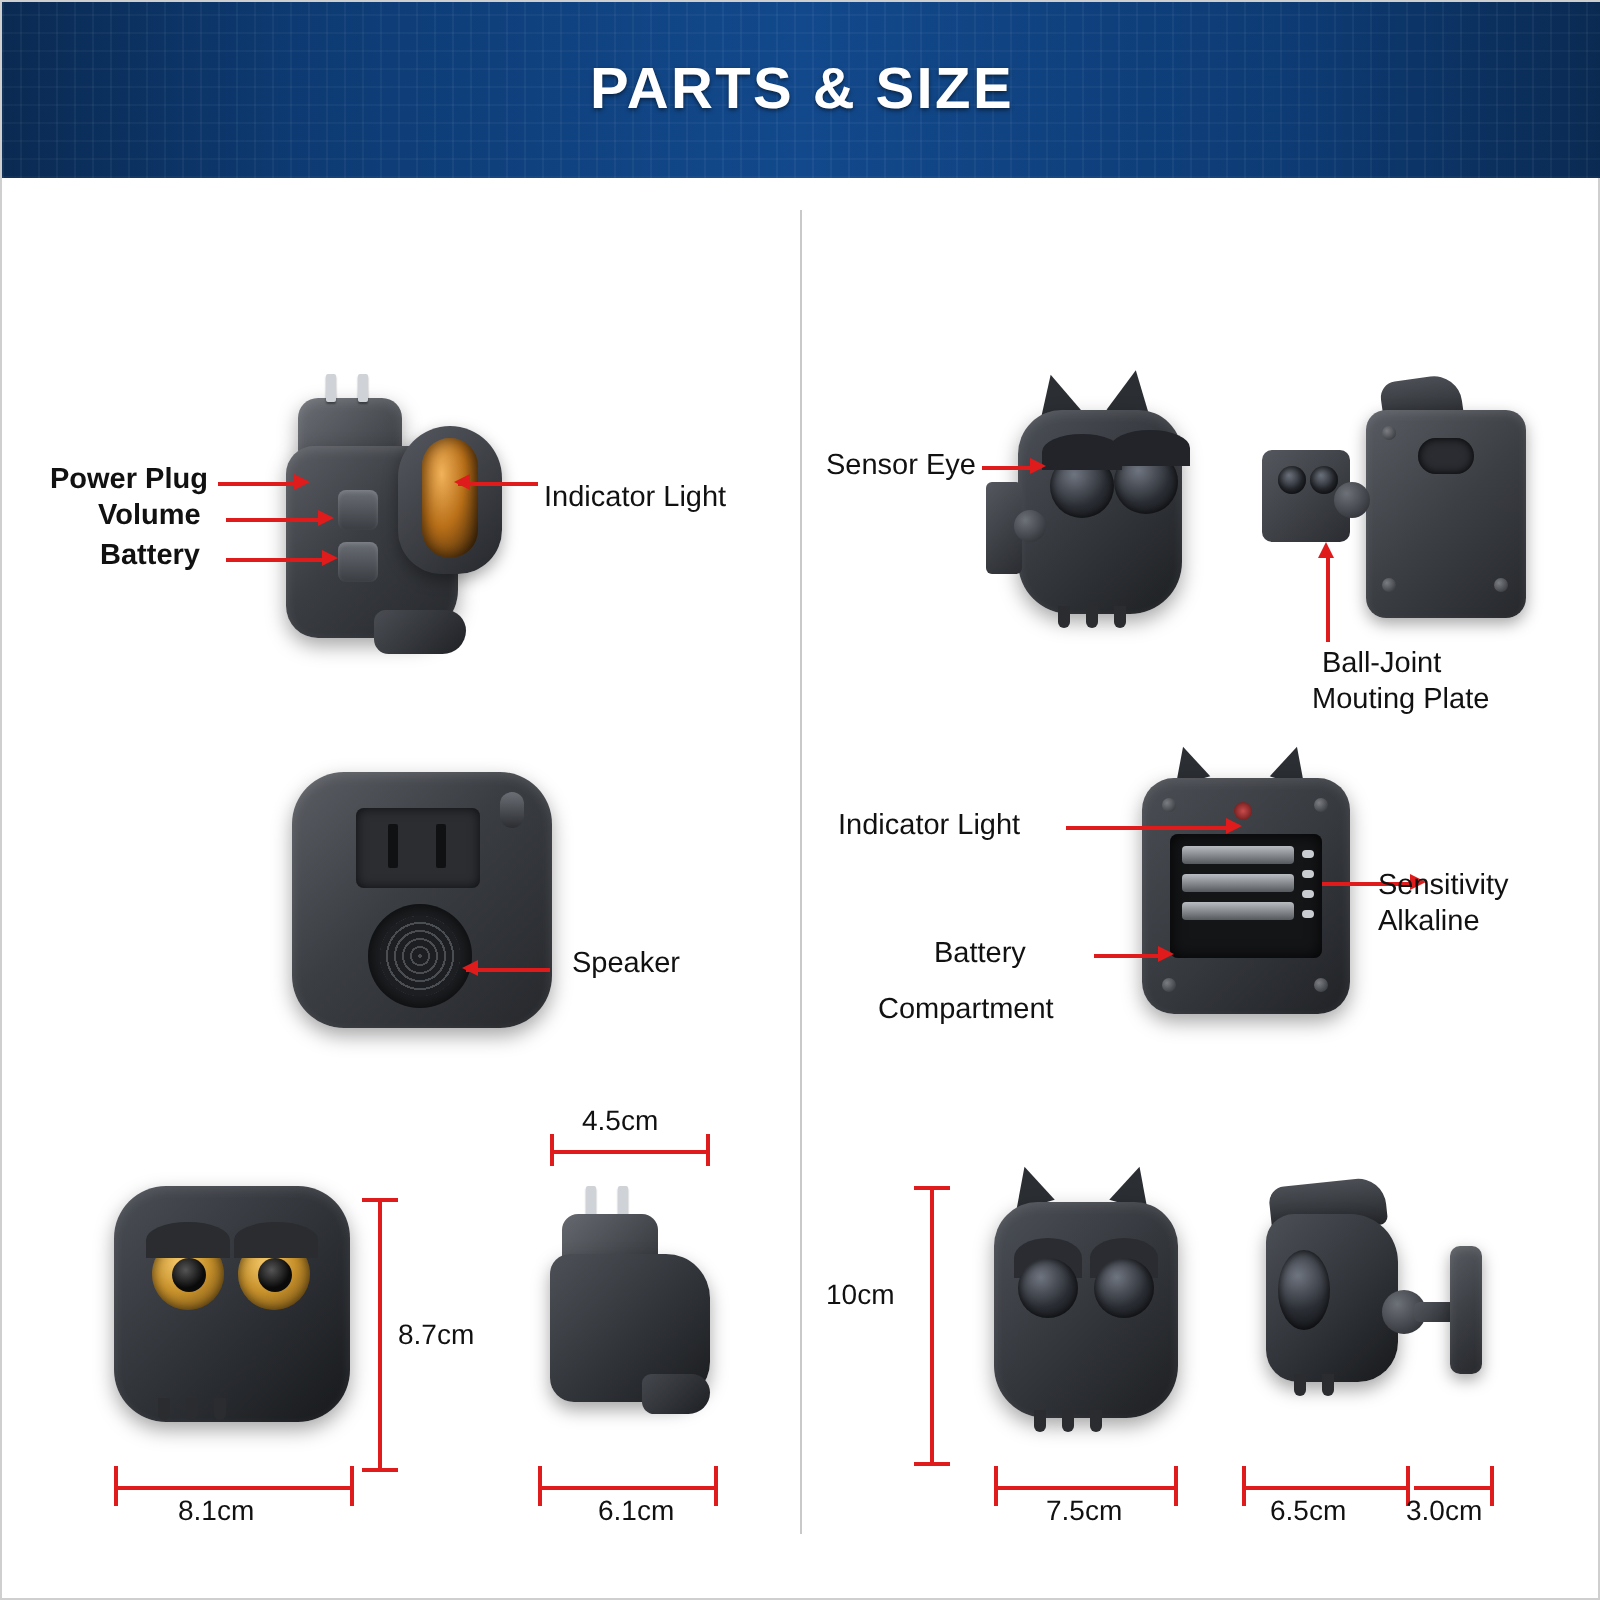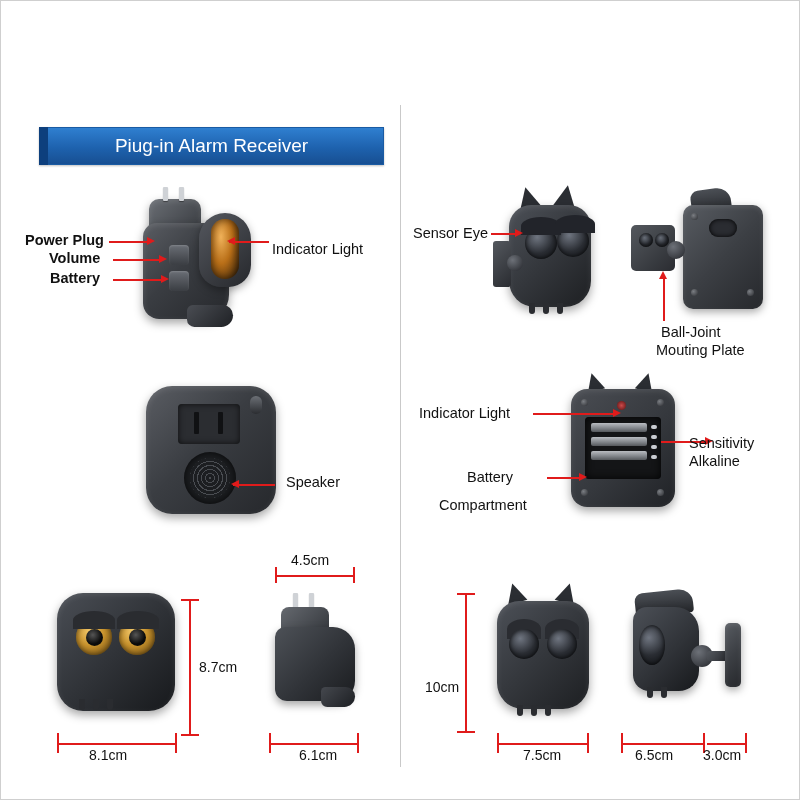--- a/index.html
+++ b/index.html
@@ -182,24 +182,24 @@
   .shade{
     position:absolute;border-radius:8px 14px 4px 4px;
     background:linear-gradient(180deg,#4b4f55,#24262a);
   }
 </style>
 </head>
 <body>
 
 <div class="page">
 
-
-  <div class="panel-title" id="title-left">
-    <span>Piug-in Alarm Receiver</span>
-  </div>
+  <div class="header">
+    <div class="header-title">PARTS &amp; SIZE</div>
+  </div>
+
 
   <div class="divider"></div>
 
   <div class="dev" style="left:140px;top:196px;width:130px;height:135px;">
 
     <div class="plug-body" style="left:8px;top:2px;width:52px;height:30px;border-radius:10px 10px 4px 4px;background:linear-gradient(135deg,#6a6e74,#3a3d42);"></div>
     <div class="prong" style="left:22px;top:-10px;width:5px;height:14px;"></div>
     <div class="prong" style="left:38px;top:-10px;width:5px;height:14px;"></div>
 
     <div class="plug-body" style="left:2px;top:26px;width:86px;height:96px;border-radius:14px 20px 24px 16px;"></div>
@@ -366,21 +366,21 @@
     <div class="lens" style="left:16px;top:40px;width:30px;height:30px;"></div>
     <div class="lens" style="left:54px;top:40px;width:30px;height:30px;"></div>
     <div class="foot" style="left:24px;top:116px;"></div>
     <div class="foot" style="left:38px;top:116px;"></div>
     <div class="foot" style="left:52px;top:116px;"></div>
   </div>
 
   <div class="tick" style="left:464px;top:592px;height:140px;"></div>
   <div class="tickh" style="left:456px;top:592px;width:18px;"></div>
   <div class="tickh" style="left:456px;top:730px;width:18px;"></div>
-  <div class="dim" style="left:424px;top:638px;margin-top:40px;">10cm</div>
+  <div class="dim" style="left:412px;top:638px;">10cm</div>
 
   <div class="tickh" style="left:496px;top:742px;width:92px;"></div>
   <div class="tick" style="left:496px;top:732px;height:20px;"></div>
   <div class="tick" style="left:586px;top:732px;height:20px;"></div>
   <div class="dim" style="left:522px;top:746px;">7.5cm</div>
 
   <div class="dev" style="left:628px;top:588px;width:130px;height:130px;">
     <div class="shade" style="left:6px;top:2px;width:58px;height:24px;transform:rotate(-6deg);"></div>
     <div style="position:absolute;left:4px;top:18px;width:66px;height:84px;border-radius:14px 24px 20px 16px;background:linear-gradient(135deg,#4c5057 0%,#303338 55%,#17191c 100%);box-shadow:0 4px 9px rgba(0,0,0,.35);"></div>
     <div class="lens" style="left:10px;top:36px;width:26px;height:40px;border-radius:50%;"></div>

